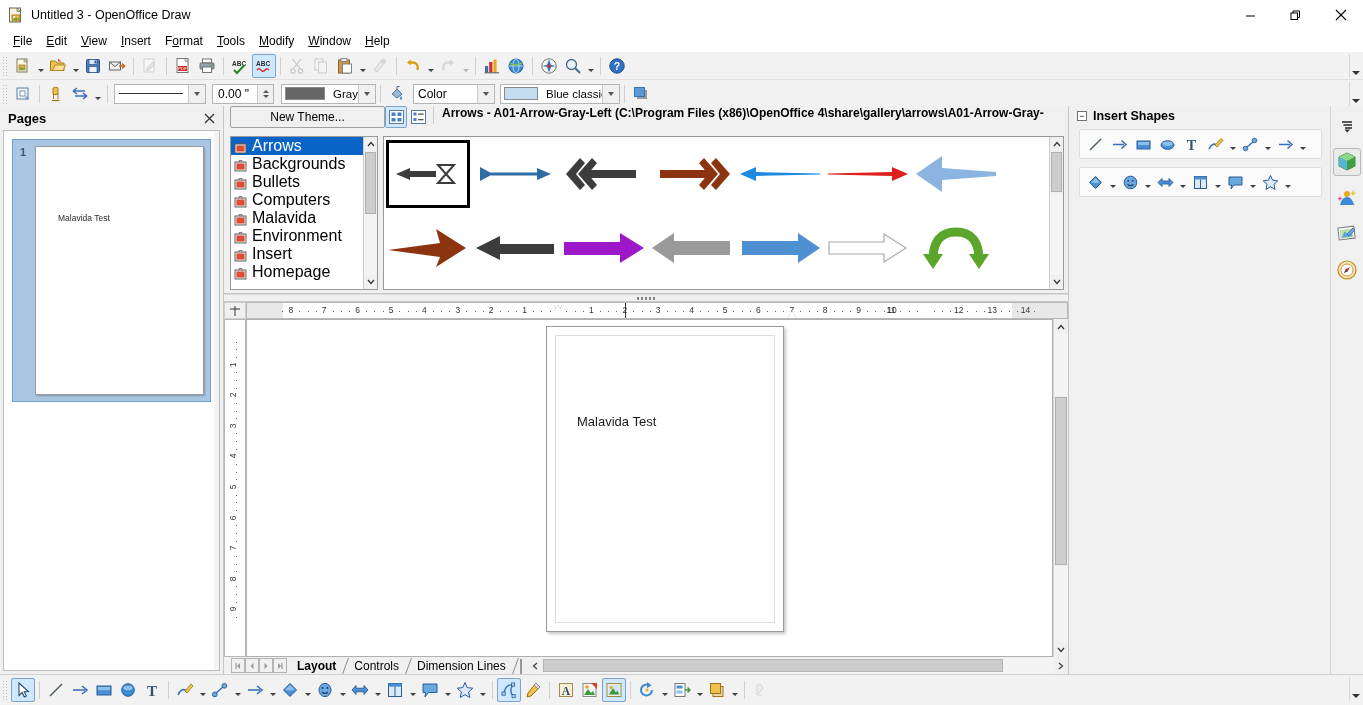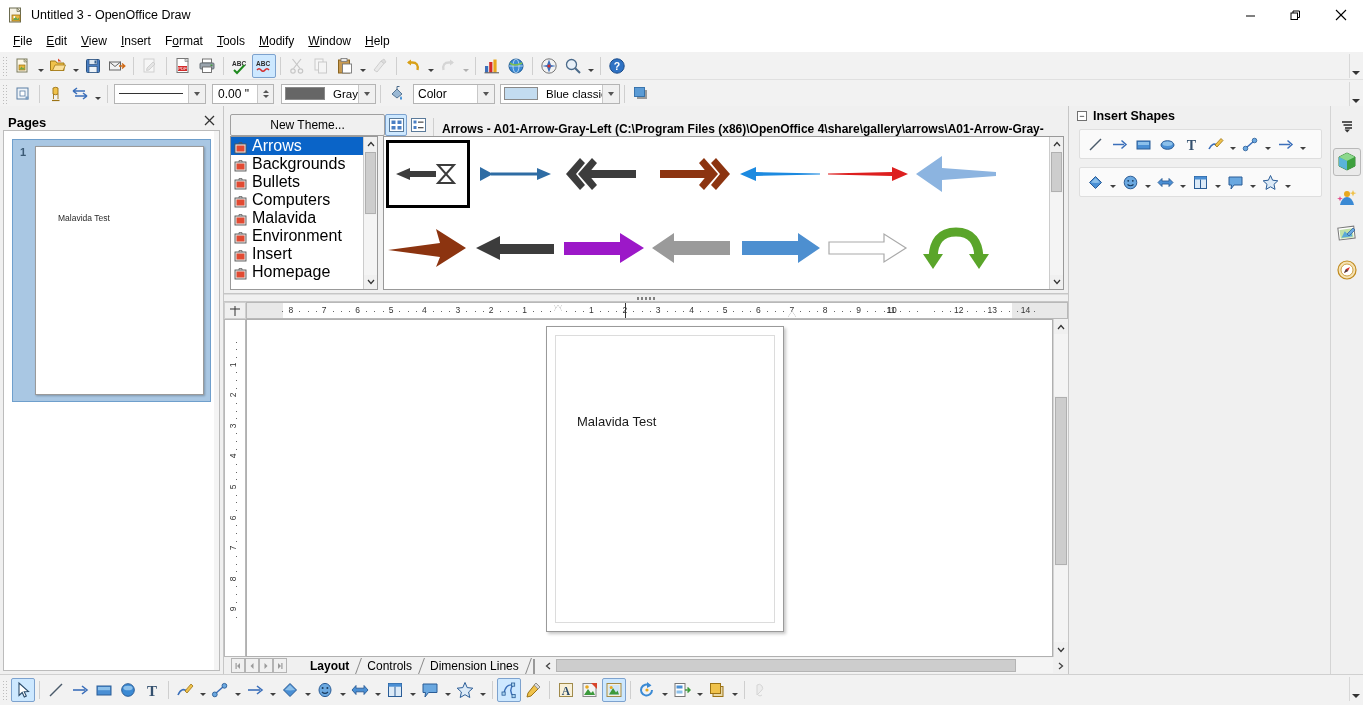--- a/index.html
+++ b/index.html
@@ -65,41 +65,41 @@
   .spin .sb i.up{ border-bottom:3.5px solid #555; }
   .spin .sb i.dn{ border-top:3.5px solid #555; }
   .swatch{ width:40px; height:13px; border:1px solid #8a8a8a; flex:none; margin:0 4px 0 3px; }
 
   
   .main{ position:absolute; top:106px; left:0; right:0; bottom:31px; display:flex; }
 
   
   .pages{ width:224px; background:#f0f0f0; border-right:1px solid #c6c6c6;
           display:flex; flex-direction:column; flex:none; }
-  .panel-hd{ height:24px; display:flex; align-items:flex-end; padding:0 4px 0 8px; }
+  .panel-hd{ height:24px; display:flex; align-items:center; padding:0 4px 0 8px; }
   .panel-hd .ttl{ font-weight:bold; font-size:13px; }
   .panel-x{ margin-left:auto; width:20px; height:20px; display:flex; align-items:center;
             justify-content:center; cursor:default; }
   .pages-body{ flex:1; background:#fff; margin:0 3px 3px 3px; border:1px solid #bcbcbc;
                position:relative; overflow:hidden; }
   .page-thumb{ margin:8px 8px 0 8px; background:#a9c7e3; border:1px solid #6f9fcc;
                padding:6px 6px 6px 22px; position:relative; height:263px; }
   .page-num{ position:absolute; left:7px; top:6px; font-size:11px; font-weight:bold; color:#3b5a75; }
   .page-sheet{ background:#fff; border:1px solid #9a9a9a; height:100%; position:relative;
                box-shadow:1px 1px 2px rgba(0,0,0,.25); }
   .page-sheet .ptxt{ position:absolute; left:22px; top:66px; font-size:8.5px; color:#2a2a2a; }
   .pg-scroll{ position:absolute; right:0; top:0; bottom:0; width:5px; background:#f4f4f4; }
 
   
   .center{ flex:1; display:flex; flex-direction:column; min-width:0; background:#f0f0f0; }
 
   
   .gallery{ height:188px; flex:none; display:flex; flex-direction:column;
             border-bottom:1px solid #c6c6c6; background:#f0f0f0; }
-  .gal-top{ height:30px; display:flex; align-items:flex-end; padding:0 6px; }
+  .gal-top{ height:30px; display:flex; align-items:flex-start; padding:0 6px; }
   .newtheme{ width:155px; height:22px; background:#f0f0f0; border:1px solid #a0a0a0;
              display:flex; align-items:center; justify-content:center; font-size:12px;
              border-radius:2px; cursor:default; }
   .vbtn{ width:22px; height:22px; border:1px solid transparent; border-radius:2px;
          display:flex; align-items:center; justify-content:center; cursor:default; }
   .vbtn.on{ background:#cde8ff; border-color:#7da2ce; }
   .gal-path{ font-size:12px; font-weight:bold; white-space:nowrap; overflow:hidden;
              margin-left:4px; flex:1; }
   .gal-main{ flex:1; display:flex; padding:0 4px 3px 6px; gap:5px; min-height:0; }
   .theme-list{ width:148px; background:#fff; border:1px solid #999; display:flex; flex:none; }
@@ -151,21 +151,21 @@
              background:#fff; border:1px solid #9a9a9a; box-shadow:2px 2px 3px rgba(0,0,0,.22); }
   .doc-inner{ position:absolute; left:8px; top:8px; right:8px; bottom:8px;
               border:1px solid #dcdcdc; }
   .doc-txt{ position:absolute; left:30px; top:87px; font-size:13px; color:#1a1a1a; }
   .vscroll{ width:15px; background:#f0f0f0; display:flex; flex-direction:column; flex:none;
             border-left:1px solid #d4d4d4; }
   .bottom-row{ height:17px; display:flex; flex:none; align-items:stretch; }
   .nav-btns{ display:flex; align-items:center; padding-left:7px; gap:0; }
   .nav-btn{ width:14px; height:15px; background:#f0f0f0; border:1px solid #b4b4b4;
             display:flex; align-items:center; justify-content:center; cursor:default; }
-  .tabs{ display:flex; align-items:flex-end; margin-left:15px; }
+  .tabs{ display:flex; align-items:flex-end; margin-left:2px; }
   .ltab{ height:16px; padding:0 10px 0 8px; font-size:12px; display:flex; align-items:center;
          position:relative; cursor:default; }
   .ltab:after{ content:""; position:absolute; right:0; top:0; bottom:0; width:10px;
                border-right:1px solid #888; transform:skewX(-20deg); }
   .ltab.act{ font-weight:bold; }
   .tab-end{ width:2px; height:15px; border-left:1px solid #999; border-right:1px solid #999; margin-left:4px; }
   .hscroll{ flex:1; display:flex; align-items:center; margin-left:6px; }
   .hs-arrow{ width:15px; height:15px; background:#f0f0f0; display:flex;
              align-items:center; justify-content:center; cursor:default; }
   .hs-track{ flex:1; height:15px; background:#f4f4f4; position:relative; }

